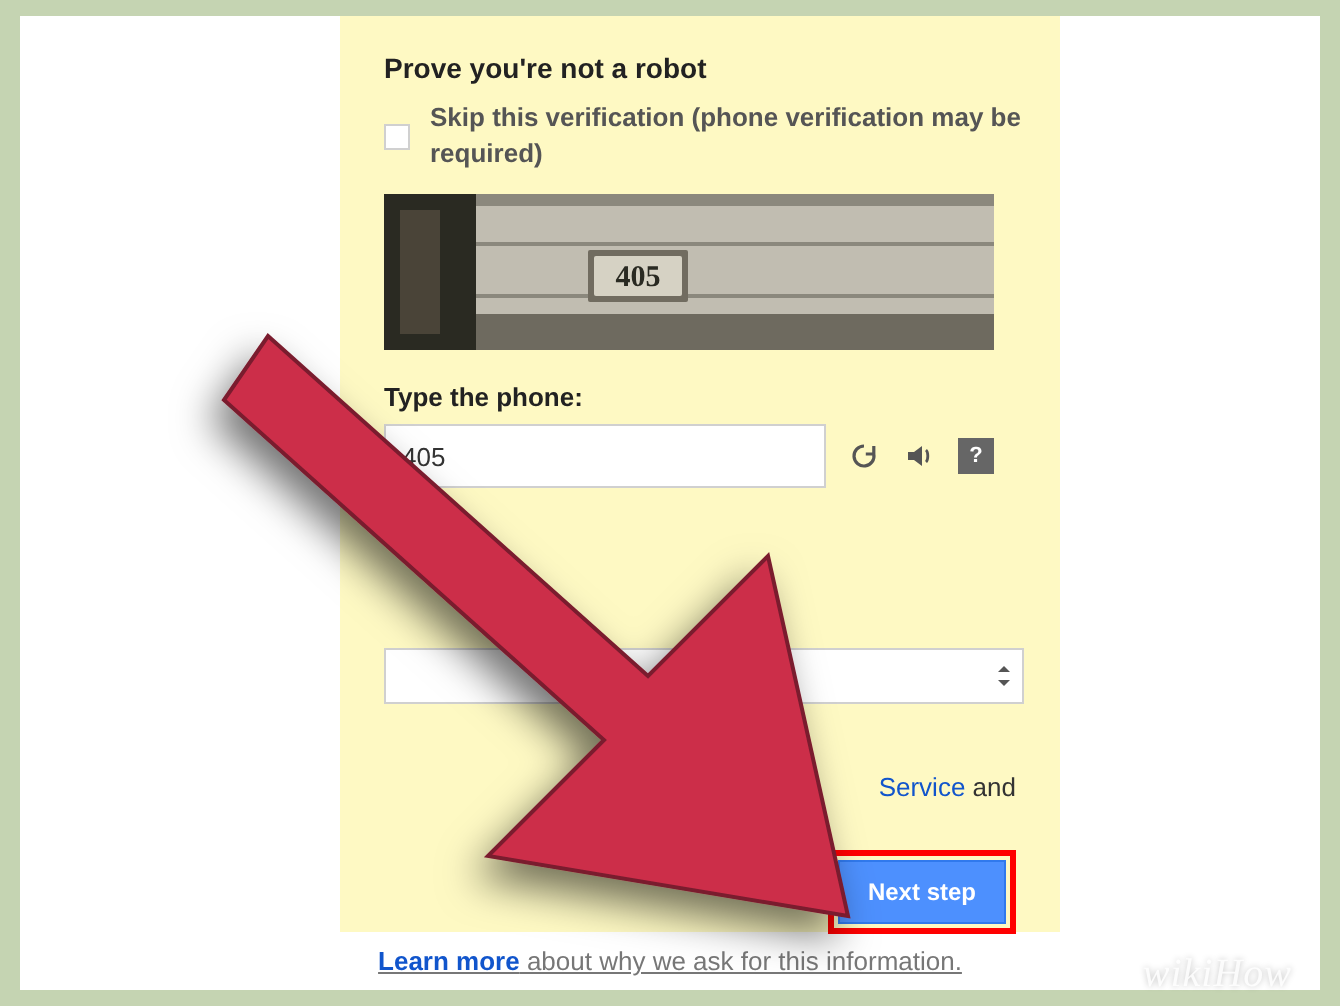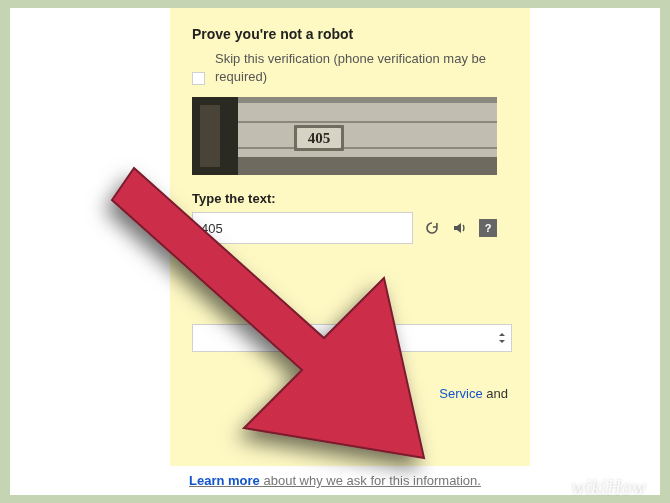--- a/index.html
+++ b/index.html
@@ -30,23 +30,24 @@
     padding: 18px 18px 12px 22px;
   }
   .heading {
     font-weight: bold;
     font-size: 14px;
     margin-bottom: 8px;
     color: #222;
   }
   .skip-row {
     display: flex;
-    align-items: flex-end;
+    align-items: center;
     gap: 10px;
     margin-bottom: 12px;
+    font-weight: bold;
   }
   .ckbox {
     width: 13px; height: 13px;
     border: 1px solid #d0d0d0;
     background: #fff;
     margin-top: 2px;
     flex: 0 0 auto;
   }
   .skip-text {
     color: #555;
@@ -197,21 +198,21 @@
         <rect x="46" y="0" width="259" height="6" fill="#8b887d"></rect>
         <rect x="46" y="24" width="259" height="2" fill="#8b887d"></rect>
         <rect x="46" y="50" width="259" height="2" fill="#8b887d"></rect>
         <rect x="102" y="28" width="50" height="26" fill="#716c60" rx="1"></rect>
         <rect x="105" y="31" width="44" height="20" fill="#d6d2c4" rx="1"></rect>
         <text x="127" y="46" font-family="Georgia, serif" font-size="15" fill="#2a2a22" text-anchor="middle" font-weight="bold">405</text>
         <rect x="46" y="60" width="259" height="18" fill="#6e6a5f"></rect>
       </svg>
     </div>
 
-    <div class="type-label">Type the text:</div>
+    <div class="type-label">Type the phone:</div>
 
     <div class="input-row">
       <input class="text-input" type="text" value="405" style="">
       <div class="icon-btn">
         <svg width="16" height="16" viewBox="0 0 16 16">
             <path d="M8 3 a5 5 0 1 0 4.9 4 M12.9 3 v4 h-4" fill="none" stroke="#555" stroke-width="1.6"></path>
           </svg>
       </div>
       <div class="icon-btn">
         <svg width="16" height="16" viewBox="0 0 16 16">
@@ -226,20 +227,25 @@
       <svg class="updown" width="10" height="16" viewBox="0 0 10 16">
         <path d="M2 6 L5 3 L8 6 Z" fill="#555"></path>
         <path d="M2 10 L5 13 L8 10 Z" fill="#555"></path>
       </svg>
     </div>
 
     <div class="tos-line">
       <span class="link">Service</span><span> and</span>
     </div>
 
+    <div class="next-wrap">
+      <span class="next-highlight">
+        <button class="next-btn">Next step</button>
+      </span>
+    </div>
 
   </div>
 
   <div class="footer-line">
     <span class="link">Learn more</span><span> about why we ask for this information.</span>
   </div>
 
   <svg class="big-arrow" viewBox="0 0 390 340">
     <defs>
       <filter id="ds" x="-30%" y="-30%" width="170%" height="170%">

